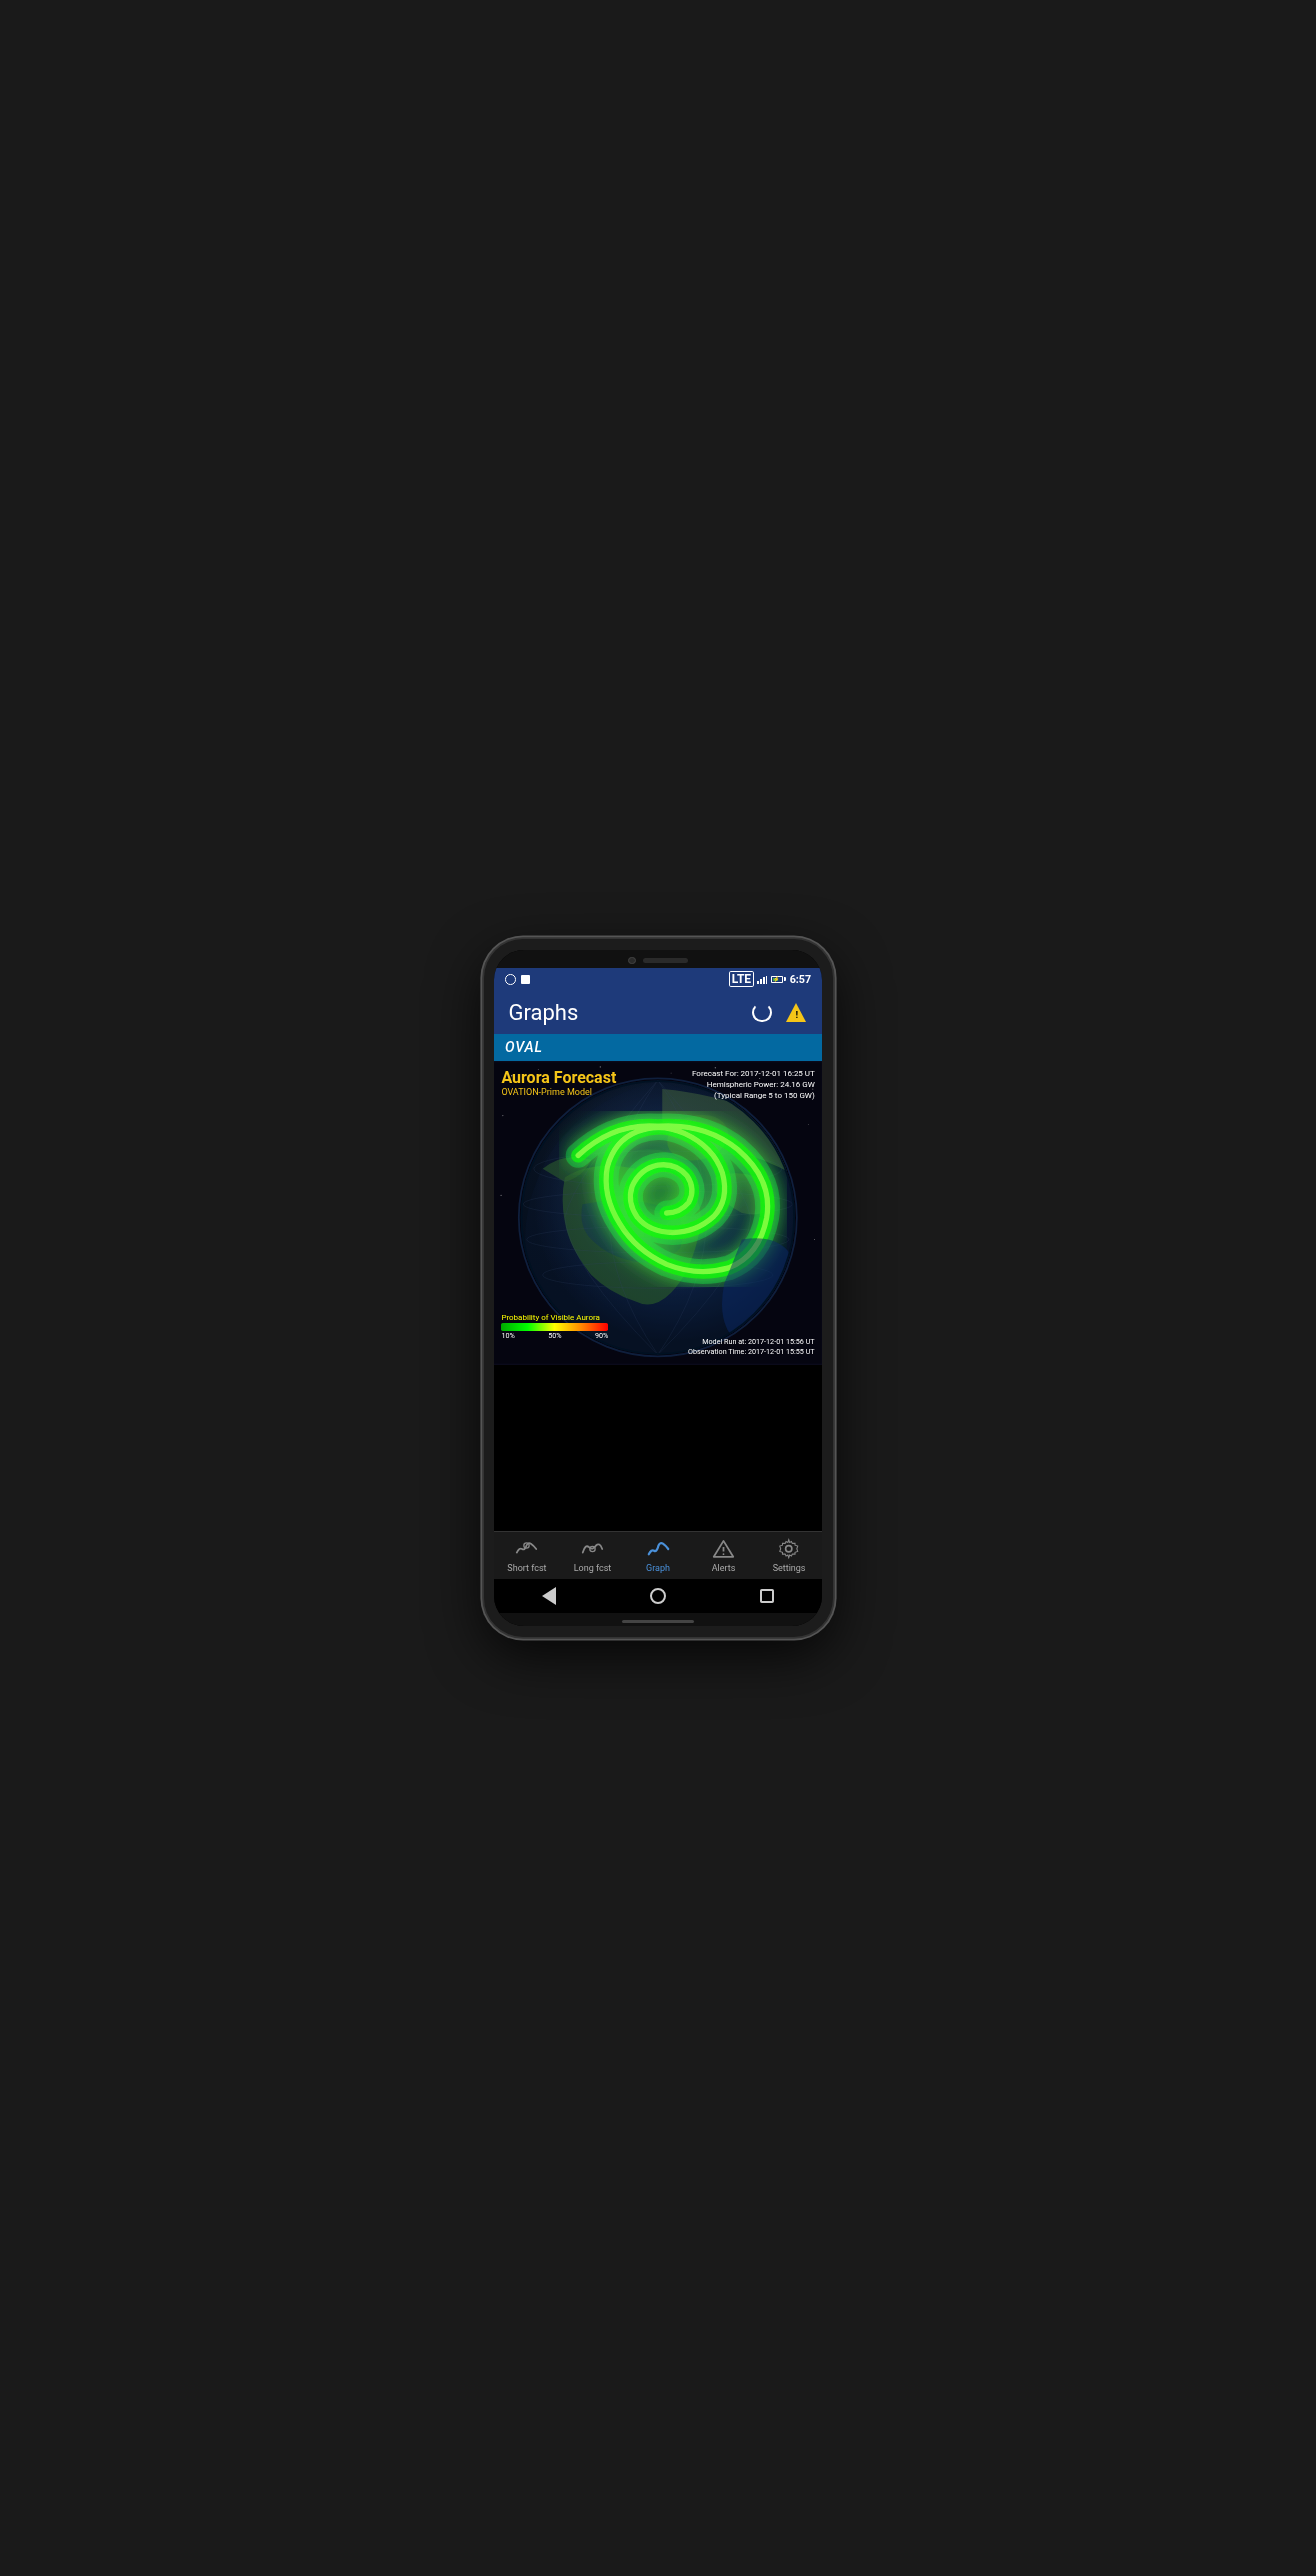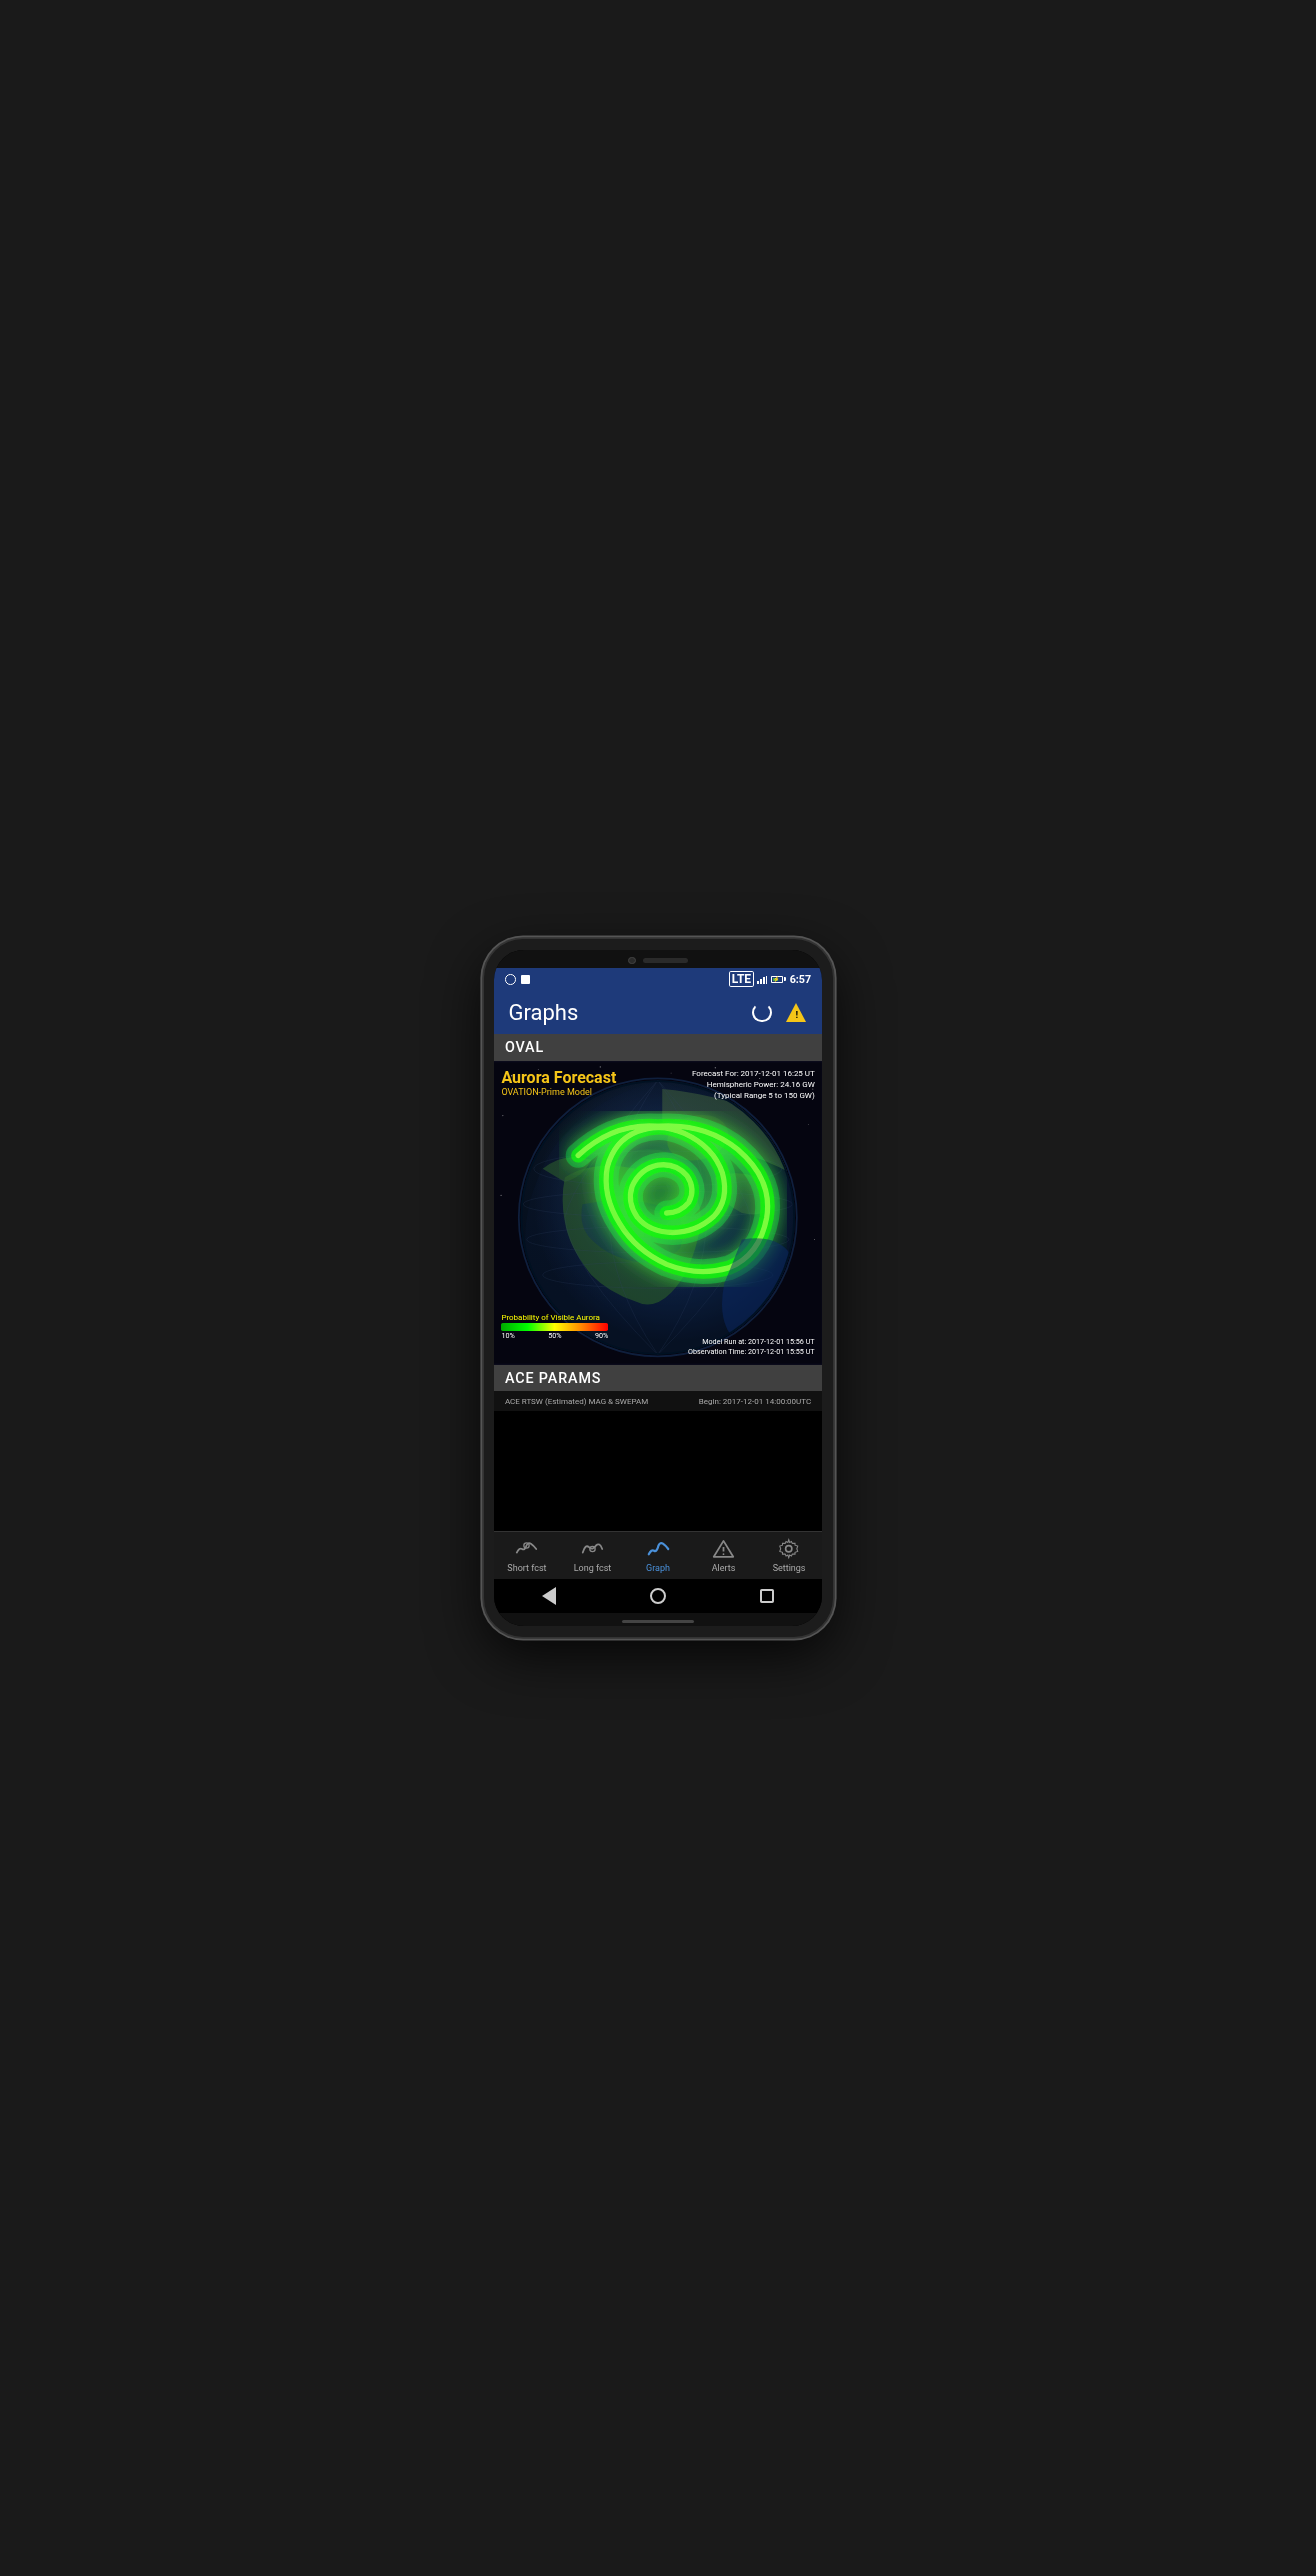--- a/index.html
+++ b/index.html
@@ -188,23 +188,24 @@
       flex: 1;
       overflow-y: auto;
       background: #000;
       display: flex;
       flex-direction: column;
     }
     .main-content::-webkit-scrollbar { display: none; }
 
     
     .section-header {
-      background: #404040;
+      background: #0369a1;
       padding: 5.4px 10.7px;
       flex-shrink: 0;
+      font-style: italic;
     }
     .section-title {
       color: #fff;
       font-size: 14.3px;
       font-weight: 500;
       letter-spacing: 0.9px;
     }
 
     
     .aurora-container {
@@ -583,29 +584,20 @@
 
           
           <div class="model-run-info">
             <div class="model-run-text">Model Run at: 2017-12-01 15:56 UT</div>
             <div class="model-run-text">Observation Time: 2017-12-01 15:55 UT</div>
           </div>
 
         </div>
       </div>
 
-      <div class="ace-section">
-        <div class="section-header">
-          <span class="section-title">ACE PARAMS</span>
-        </div>
-        <div class="ace-info-bar">
-          <span class="ace-info-left">ACE RTSW (Estimated) MAG &amp; SWEPAM</span>
-          <span class="ace-info-right">Begin: 2017-12-01 14:00:00UTC</span>
-        </div>
-      </div>
 
     </div>
 
     <div class="bottom-nav">
 
       <div class="nav-item">
         <div class="nav-icon">
           <svg width="23" height="18" viewBox="0 0 26 20">
             <path d="M2 14 Q5 8 8 10 Q11 12 13 6 Q15 2 18 4 Q21 6 24 10" class="wave-gray" stroke="#888" fill="none" stroke-width="2" stroke-linecap="round"></path>
             <circle cx="13" cy="6" r="3" fill="none" stroke="#888" stroke-width="1.5"></circle>

